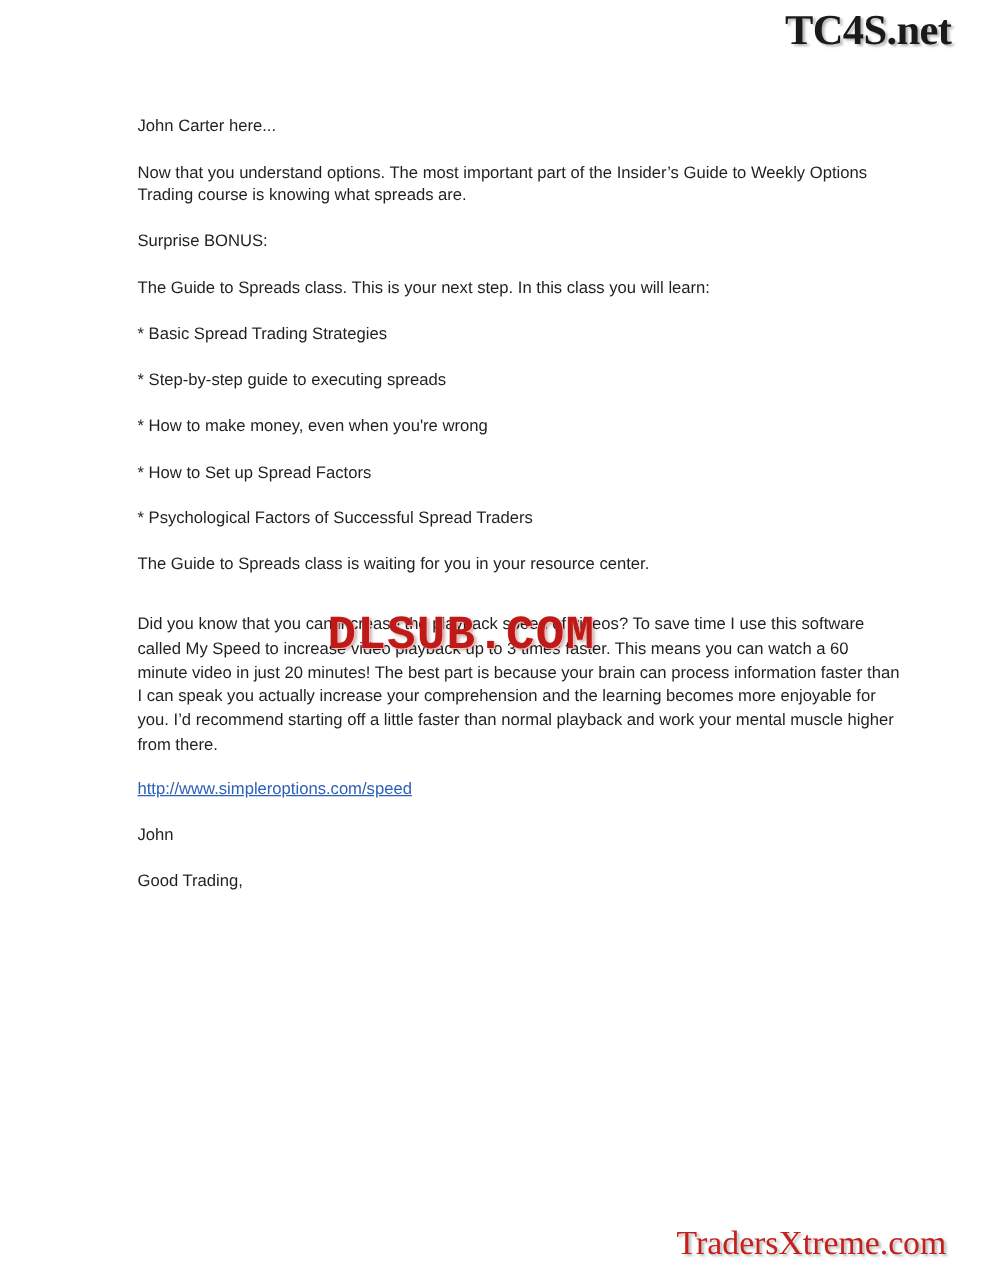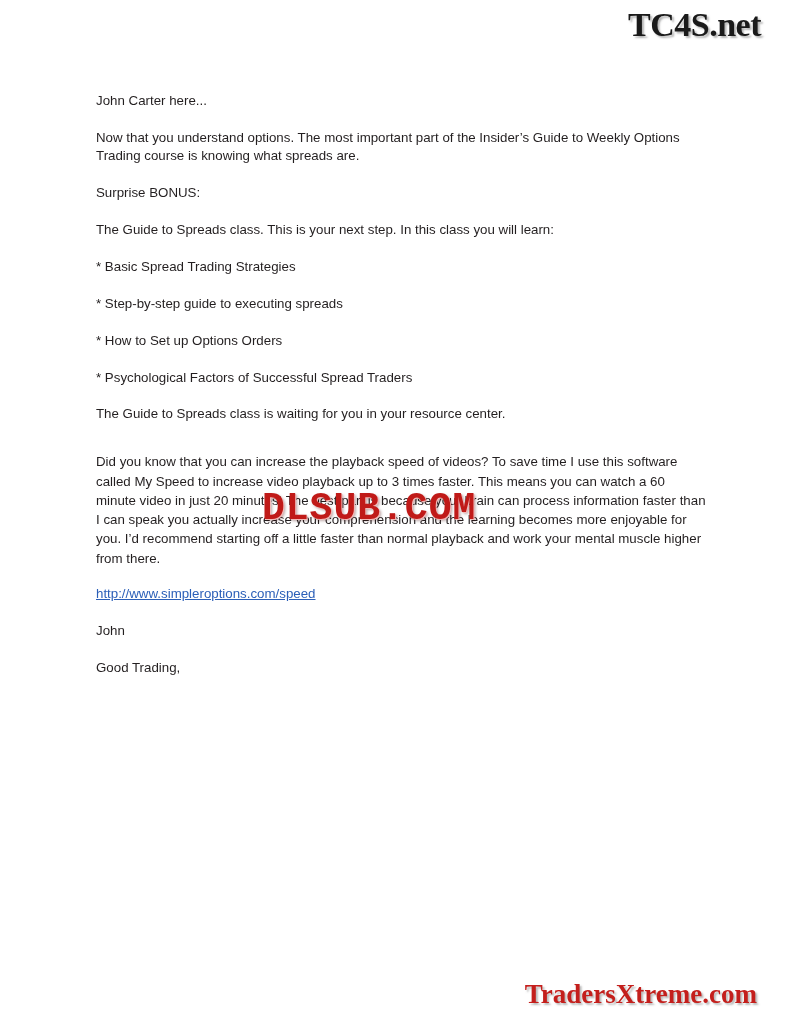--- a/index.html
+++ b/index.html
@@ -31,21 +31,21 @@
     font-size: 34px;
     font-weight: bold;
     color: #1a1a1a;
     letter-spacing: -0.5px;
     text-shadow: 2px 2px 2px rgba(120,120,120,0.55);
   }
 
   
   .doc {
     position: absolute;
-    left: 96px;
+    left: 110px;
     top: 92px;
     width: 612px;
     font-size: 13.3px;
     line-height: 1.35;
     color: #231f20;
   }
 
   .doc p {
     margin: 0 0 19px 0;
   }
@@ -84,21 +84,21 @@
     pointer-events: none;
   }
 
   
   .brand-bottom {
     position: absolute;
     right: 18px;
     bottom: 14px;
     font-family: "Liberation Serif", serif;
     font-size: 27px;
-    font-weight: bold;
+    font-weight: normal;
     color: #c41f1c;
     text-shadow: 2px 2px 2px rgba(120,120,120,0.5);
   }
 </style>
 </head>
 <body>
 
 <div class="page">
 
   <div class="brand-top">TC4S.net</div>
@@ -108,21 +108,22 @@
     <p>John Carter here...</p>
 
     <p>Now that you understand options. The most important part of the Insider’s Guide to Weekly Options Trading course is knowing what spreads are.</p>
 
     <p>Surprise BONUS:</p>
 
     <p>The Guide to Spreads class. This is your next step. In this class you will learn:</p>
 
     <p class="bullet">* Basic Spread Trading Strategies</p>
     <p class="bullet">* Step-by-step guide to executing spreads</p>
-    <p class="bullet">* How to Set up Options Orders</p>
+    <p class="bullet">* How to make money, even when you're wrong</p>
+    <p class="bullet">* How to Set up Spread Factors</p>
     <p class="bullet">* Psychological Factors of Successful Spread Traders</p>
 
     <p>The Guide to Spreads class is waiting for you in your resource center.</p>
 
     <div class="spacer-lg"></div>
 
     <div class="para-block">Did you know that you can increase the playback speed of videos? To save time I use this software called My Speed to increase video playback up to 3 times faster. This means you can watch a 60 minute video in just 20 minutes! The best part is because your brain can process information faster than I can speak you actually increase your comprehension and the learning becomes more enjoyable for you. I’d recommend starting off a little faster than normal playback and work your mental muscle higher from there.</div>
 
 
     <p><span class="link">http://www.simpleroptions.com/speed</span></p>

